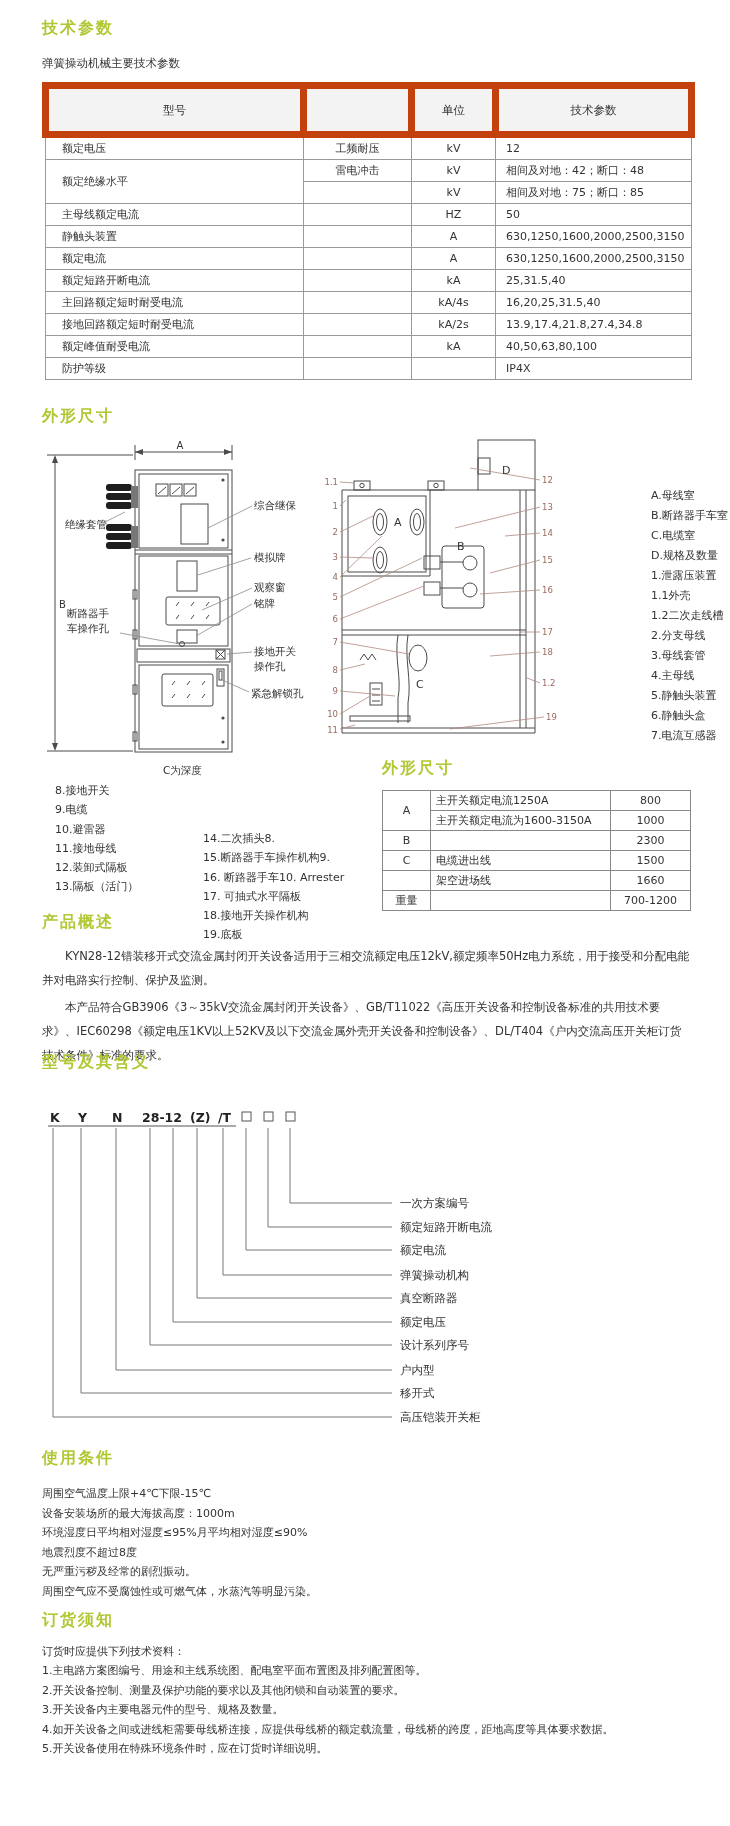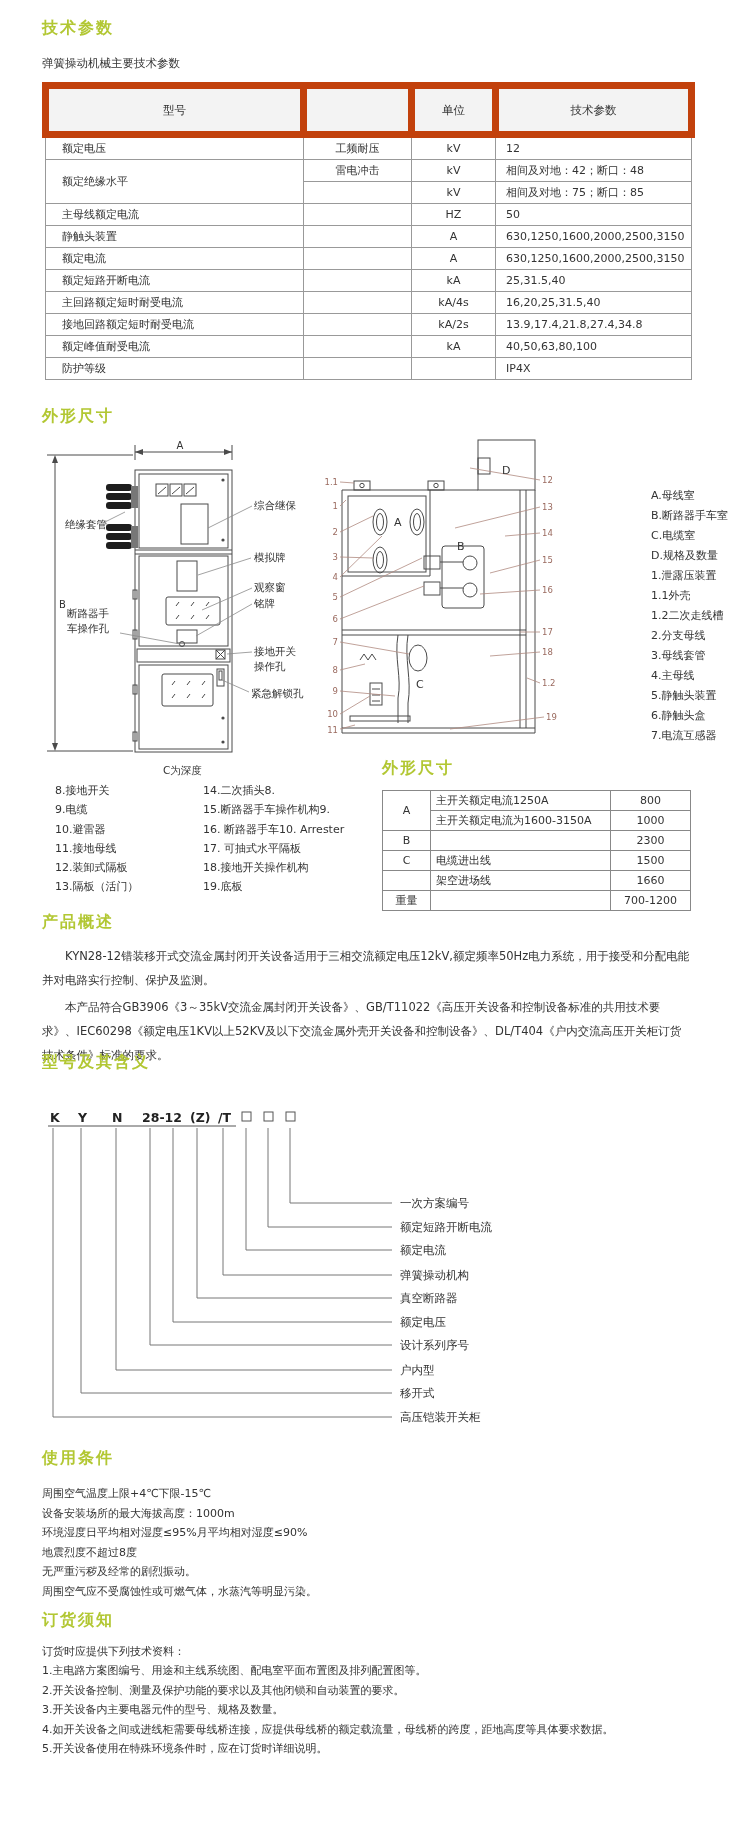--- a/index.html
+++ b/index.html
@@ -366,21 +366,21 @@
 
   <div class="parts" style="left:55px;">
 
   <div>8.接地开关</div>
       <div>9.电缆</div>
       <div>10.避雷器</div>
       <div>11.接地母线</div>
       <div>12.装卸式隔板</div>
       <div>13.隔板（活门）</div>
     </div>
-  <div class="parts" style="left:203px;">
+  <div class="parts" style="left:203px;margin-top:48px;">
 
   <div>14.二次插头8.</div>
       <div>15.断路器手车操作机构9.</div>
       <div>16. 断路器手车10. Arrester</div>
       <div>17. 可抽式水平隔板</div>
       <div>18.接地开关操作机构</div>
       <div>19.底板</div>
     </div>
 
   <div class="h" style="left:382px;top:758px;">外形尺寸</div>

